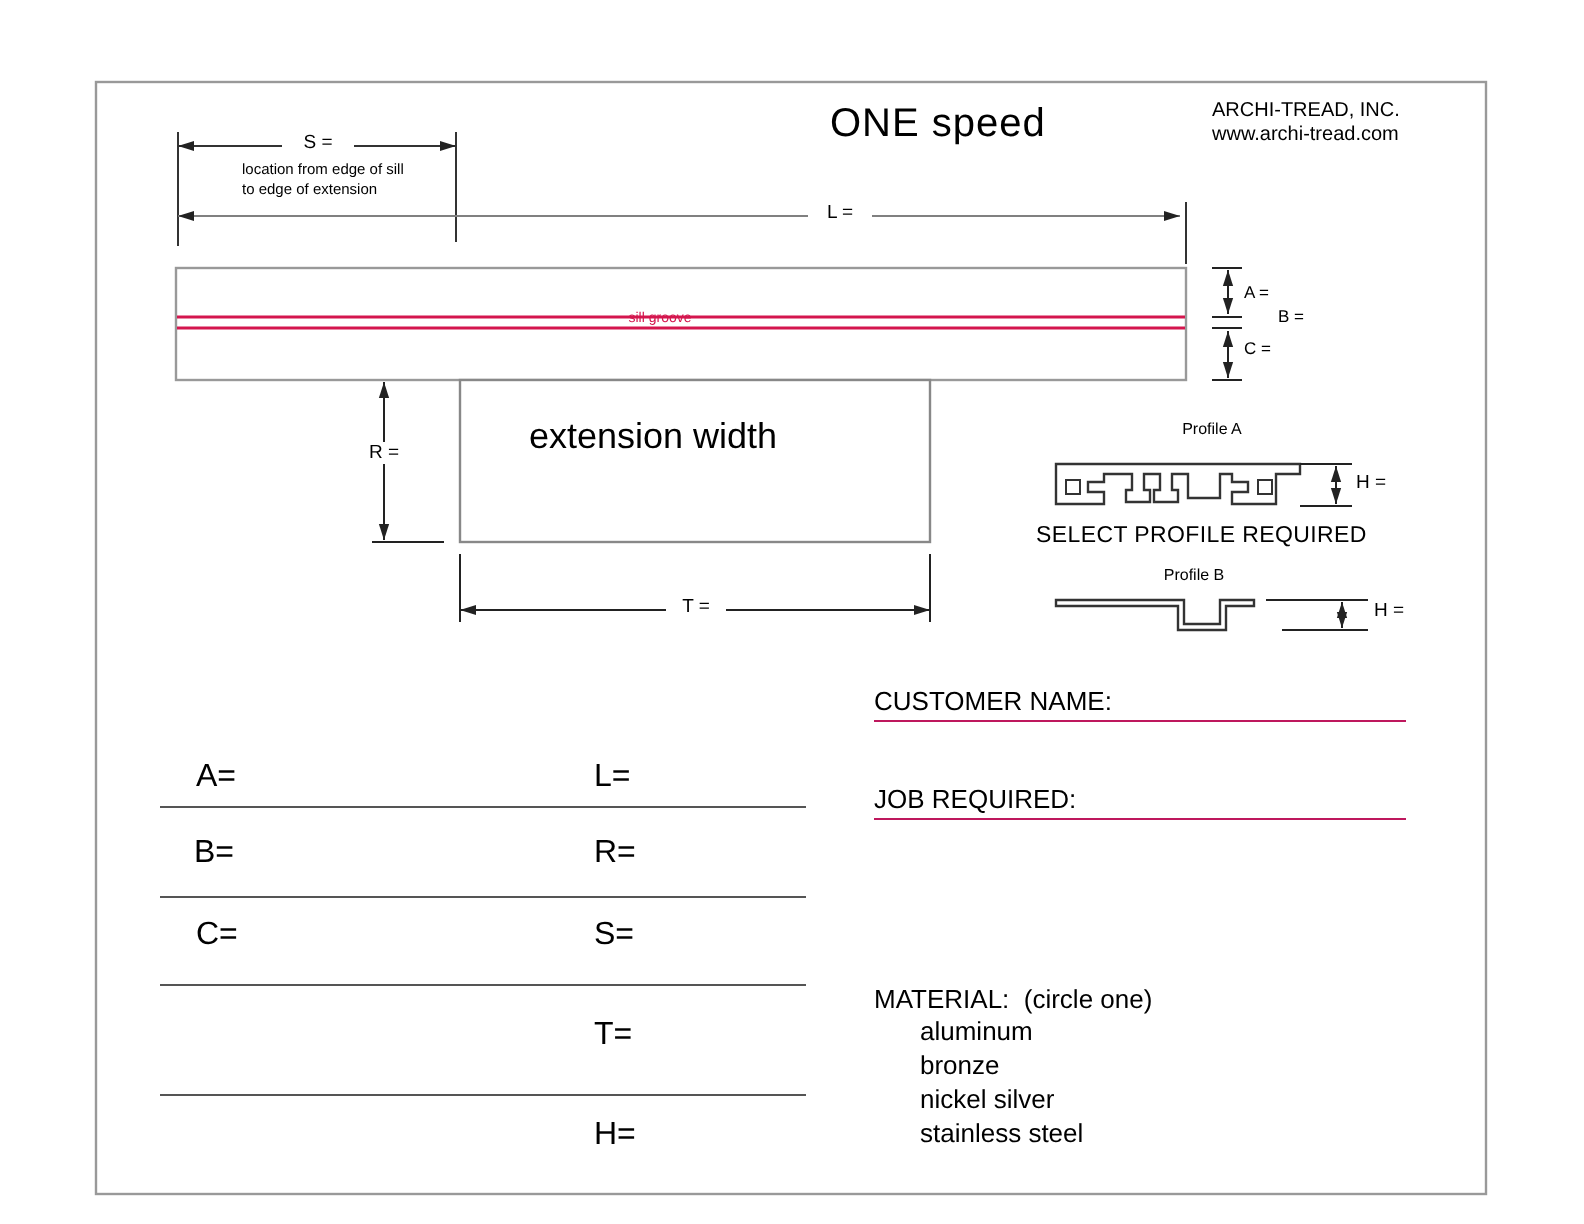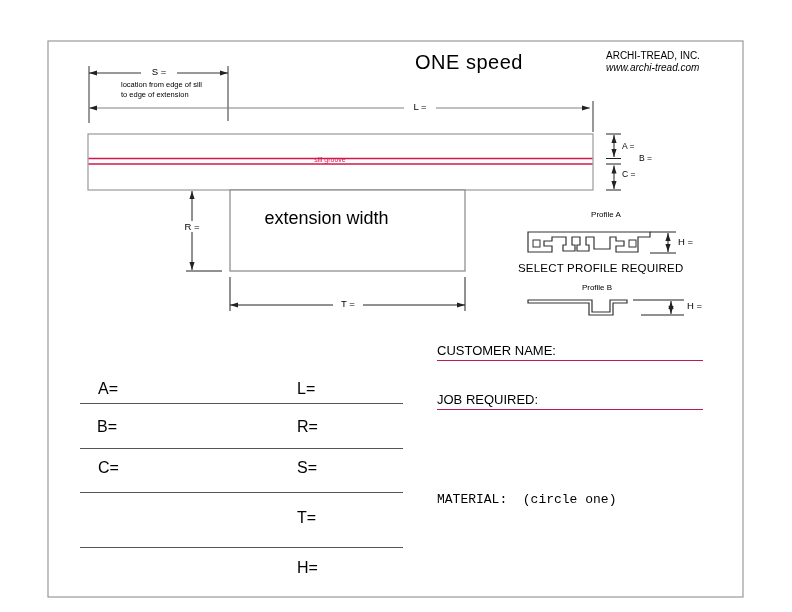--- a/index.html
+++ b/index.html
@@ -13,21 +13,21 @@
   .smlbl{font-size:8.5px;}
   .tiny{font-size:7.5px;line-height:10px;}
   .groove-txt{font-size:7px;text-align:center;}
   .extw{font-size:18px;text-align:center;}
   .plbl{font-size:8px;text-align:center;}
   .select{font-size:11.5px;letter-spacing:.2px;}
   .formlbl{font-size:16px;}
   .fill-line{position:absolute;z-index:2;border-bottom:1px solid #555;height:0;}
   .ulbl{position:absolute;z-index:2;border-bottom:1px solid #be185d;font-size:13px;
         padding-bottom:2px;white-space:nowrap;}
-  .matlbl{font-size:13px;white-space:pre;font-family:Liberation Mono, monospace;}
+  .matlbl{font-size:13px;white-space:pre;}
   .matopt{font-size:13px;line-height:17px;white-space:nowrap;}
   .wbg{background:#fff;}
 </style>
 </head>
 <body>
 
 <div class="page">
 
   <svg class="linework" width="792" height="612" viewBox="0 0 792 612">
     <defs>
@@ -101,21 +101,21 @@
 
     <g stroke="#222" stroke-width="1">
       <line x1="633" y1="300" x2="684" y2="300"></line>
       <line x1="641" y1="315" x2="684" y2="315"></line>
       <line x1="671" y1="301" x2="671" y2="314" marker-start="url(#arr)" marker-end="url(#arr)"></line>
     </g>
   </svg>
 
   <div class="txt title" style="left:415px;top:51px;">ONE speed</div>
   <div class="txt corp" style="left:606px;top:50px;">ARCHI-TREAD, INC.</div>
-  <div class="txt corp" style="left:606px;top:62px;font-style:italic;">www.archi-tread.com</div>
+  <div class="txt corp" style="left:606px;top:62px;">www.archi-tread.com</div>
 
   <div class="txt dimlbl" style="left:144px;top:66px;width:30px;">S =</div>
   <div class="txt tiny" style="left:121px;top:80px;">
     <div>location from edge of sill</div>
     <div>to edge of extension</div>
   </div>
   <div class="txt dimlbl" style="left:405px;top:101px;width:30px;">L =</div>
 
   <div class="txt groove-txt" style="left:280px;top:156px;width:100px;color:#d4164e;">sill groove</div>
 
@@ -152,14 +152,20 @@
   <div class="txt formlbl" style="left:297px;top:559px;">H=</div>
 
   <div class="ulbl" style="left:437px;top:343px;width:266px;">
     <span>CUSTOMER NAME:</span>
   </div>
   <div class="ulbl" style="left:437px;top:392px;width:266px;">
     <span>JOB REQUIRED:</span>
   </div>
 
   <div class="txt matlbl" style="left:437px;top:492px;">MATERIAL:  (circle one)</div>
+  <div class="txt" style="left:460px;top:507px;">
+    <div class="matopt">aluminum</div>
+    <div class="matopt">bronze</div>
+    <div class="matopt">nickel silver</div>
+    <div class="matopt">stainless steel</div>
+  </div>
 
 </div>
 
 </body></html>

